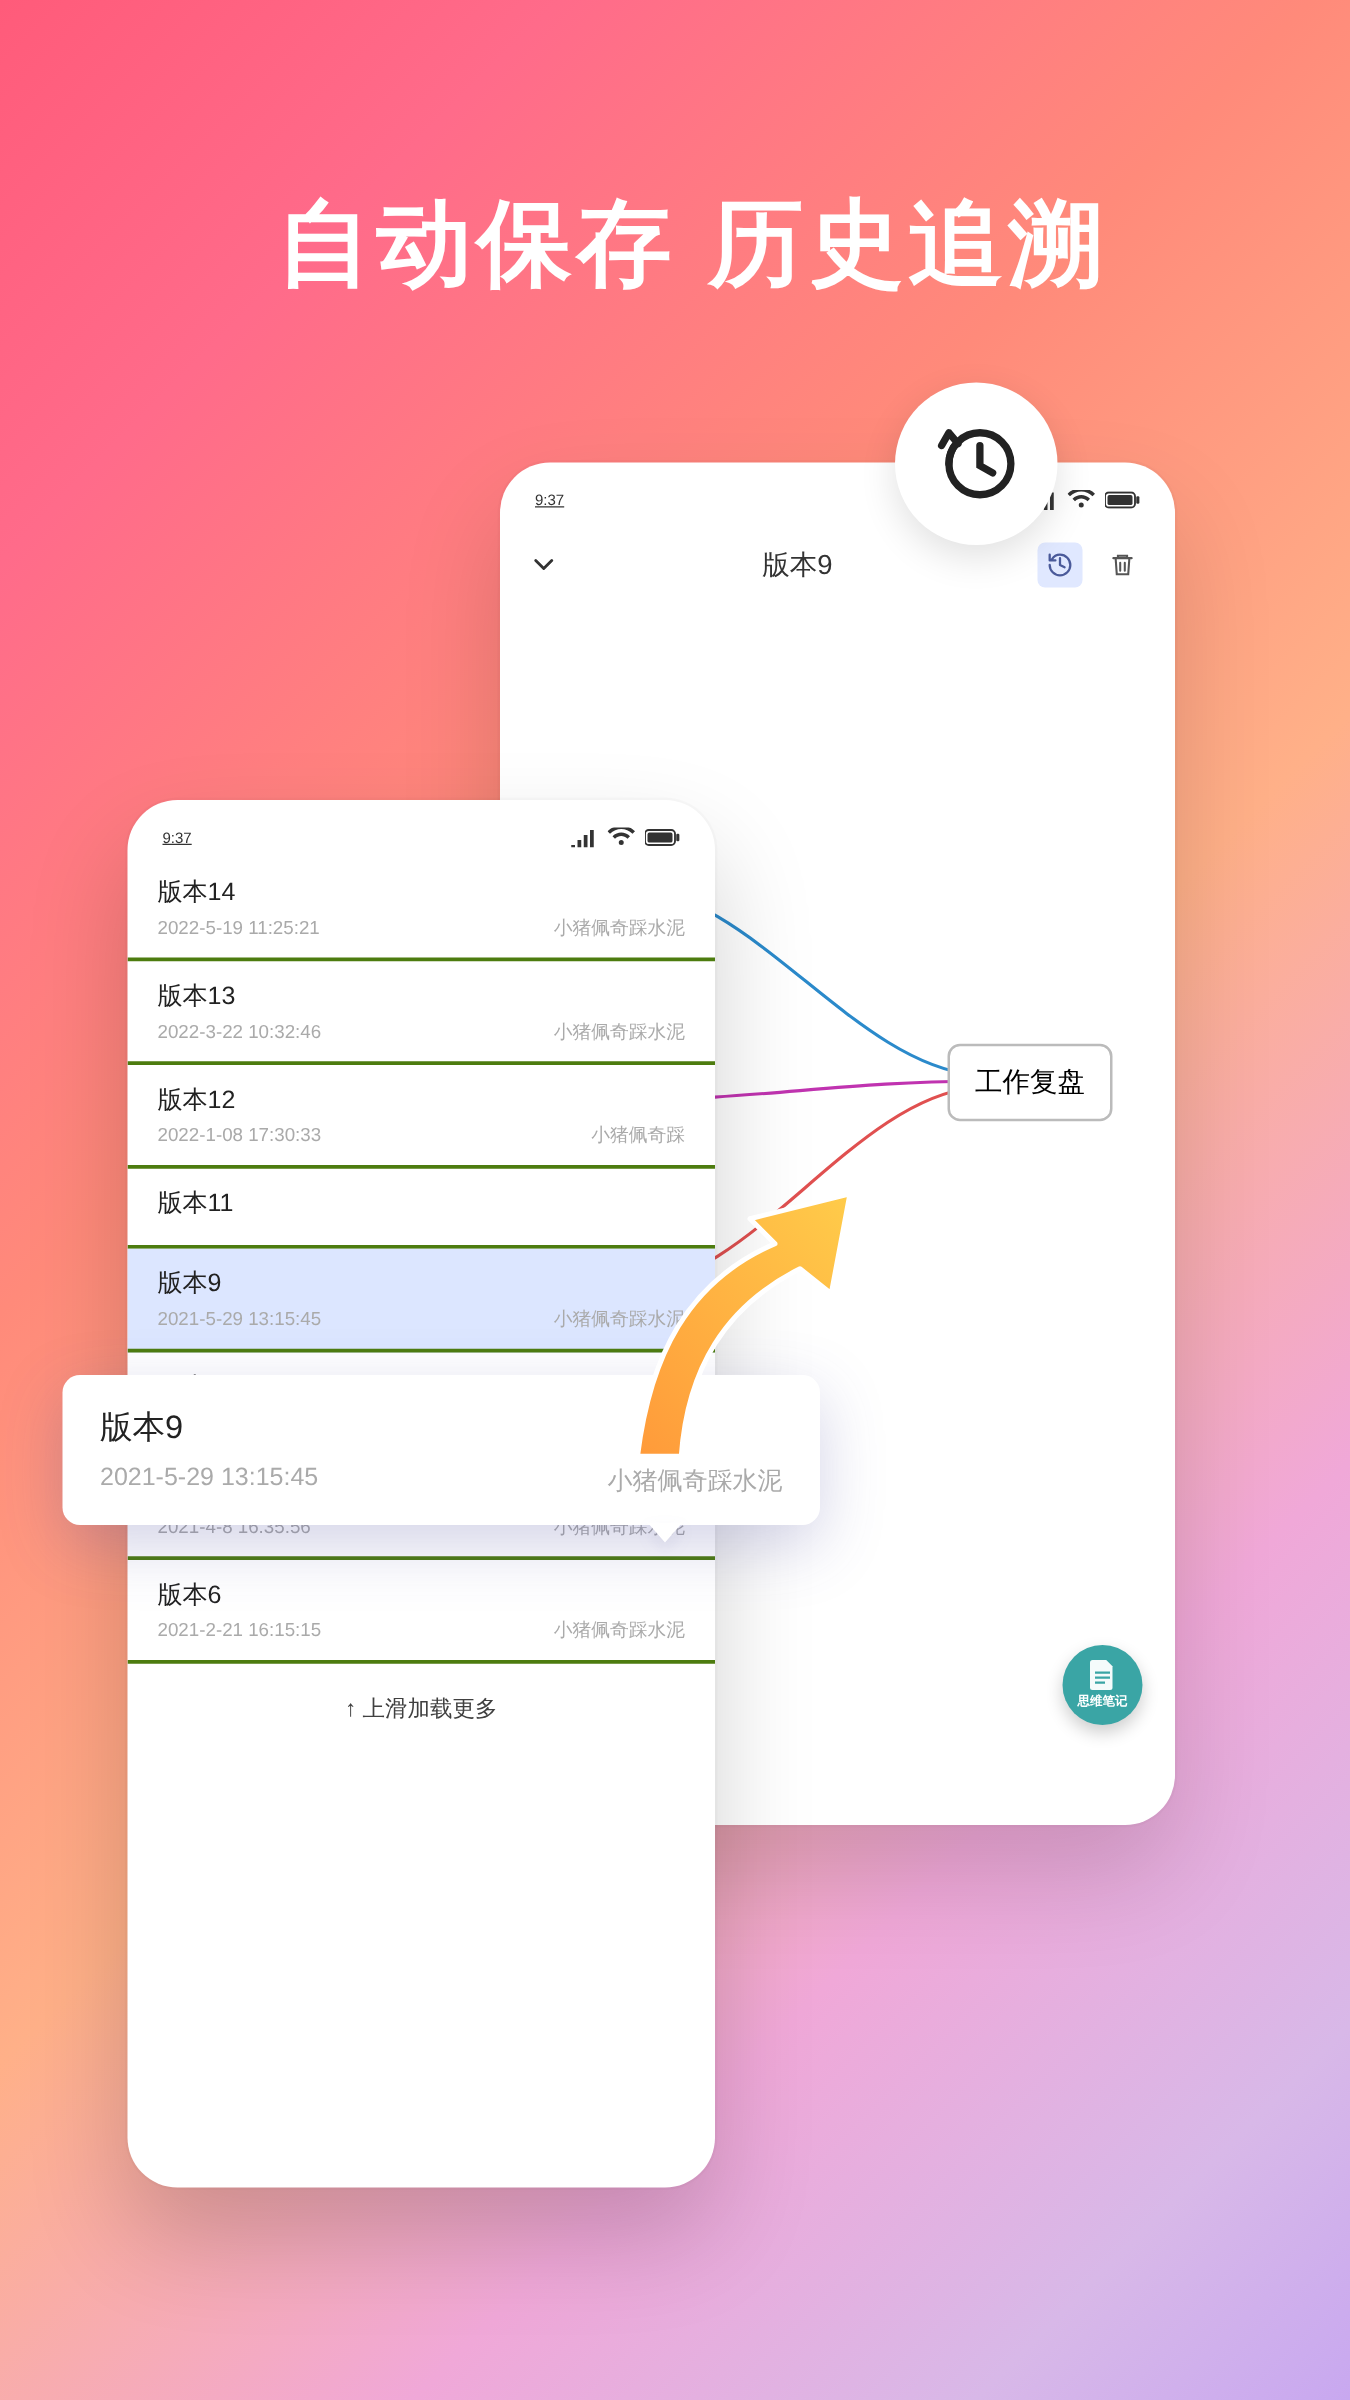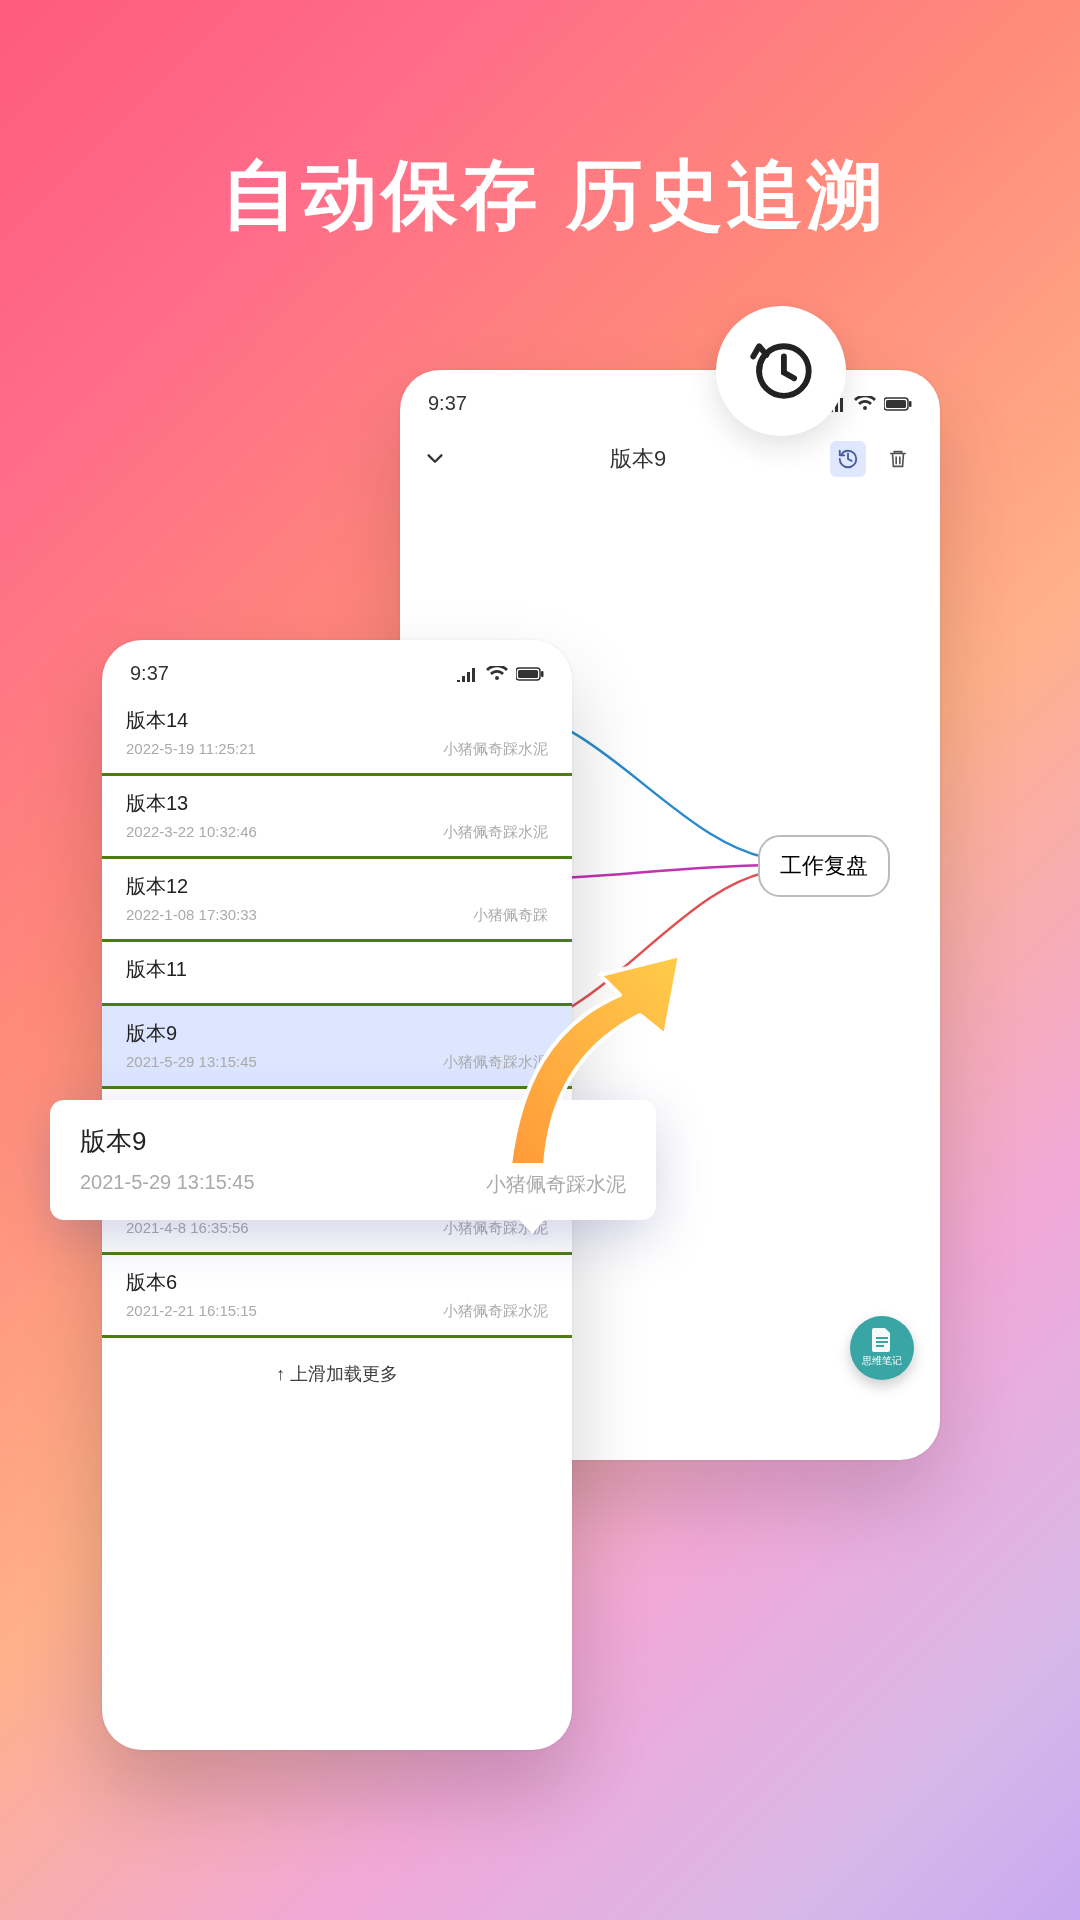--- a/index.html
+++ b/index.html
@@ -28,22 +28,23 @@
   position: absolute;
   left: 400px; top: 370px;
   width: 540px; height: 1090px;
   background: #fff;
   border-radius: 40px;
   box-shadow: 0 40px 80px rgba(0,0,0,0.15), 0 0 0 2px rgba(0,0,0,0.02);
 }
 .status-bar {
   display: flex; justify-content: space-between; align-items: center;
   padding: 22px 28px 8px;
-  font-size: 20px;
+  font-size: 12px;
   color: #333;
+  text-decoration: underline;
 }
 .status-icons { display: flex; gap: 8px; align-items: center; }
 .signal-icon, .wifi-icon, .battery-icon { display: inline-block; }
 .signal-icon svg, .wifi-icon svg, .battery-icon svg { display: block; }
 .editor-header {
   display: flex; align-items: center; justify-content: space-between;
   padding: 18px 24px;
 }
 .chevron-down { width: 22px; height: 22px; }
 .editor-title { font-size: 22px; color: #333; font-weight: 500; }
@@ -57,37 +58,38 @@
 .node-branch-label {
   position: absolute;
   font-size: 18px; color: #444;
 }
 .branch1 { left: 66px; top: 200px; }
 .branch2 { left: 66px; top: 370px; }
 .root-node {
   position: absolute;
   right: 50px; top: 335px;
   border: 2px solid #bbb;
-  border-radius: 22px;
+  border-radius: 10px;
   padding: 14px 20px;
   font-size: 22px;
   background: #fff;
   margin-left: 24px;
 }
 .mind-svg { position: absolute; left: 80px; top: 150px; width: 340px; height: 430px; }
 .fab {
   position: absolute;
   right: 26px; bottom: 50px;
   width: 64px; height: 64px;
   background: #3aa5a5;
   border-radius: 50%;
   color: #fff;
   display: flex; flex-direction: column; align-items: center; justify-content: center;
   font-size: 10px;
   box-shadow: 0 6px 14px rgba(0,0,0,0.2);
+  font-weight: bold;
 }
 .fab-icon { width: 20px; height: 24px; margin-bottom: 2px; }
 
 
 .history-badge {
   position: absolute;
   left: 716px; top: 306px;
   width: 130px; height: 130px;
   background: #fff;
   border-radius: 50%;

